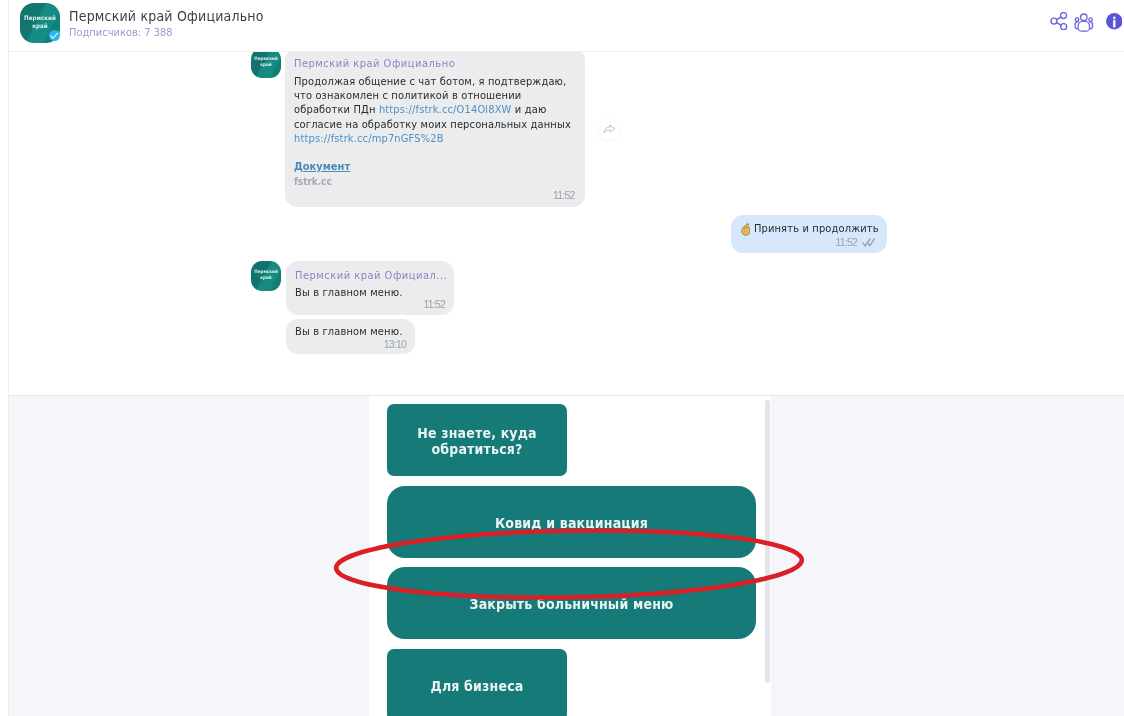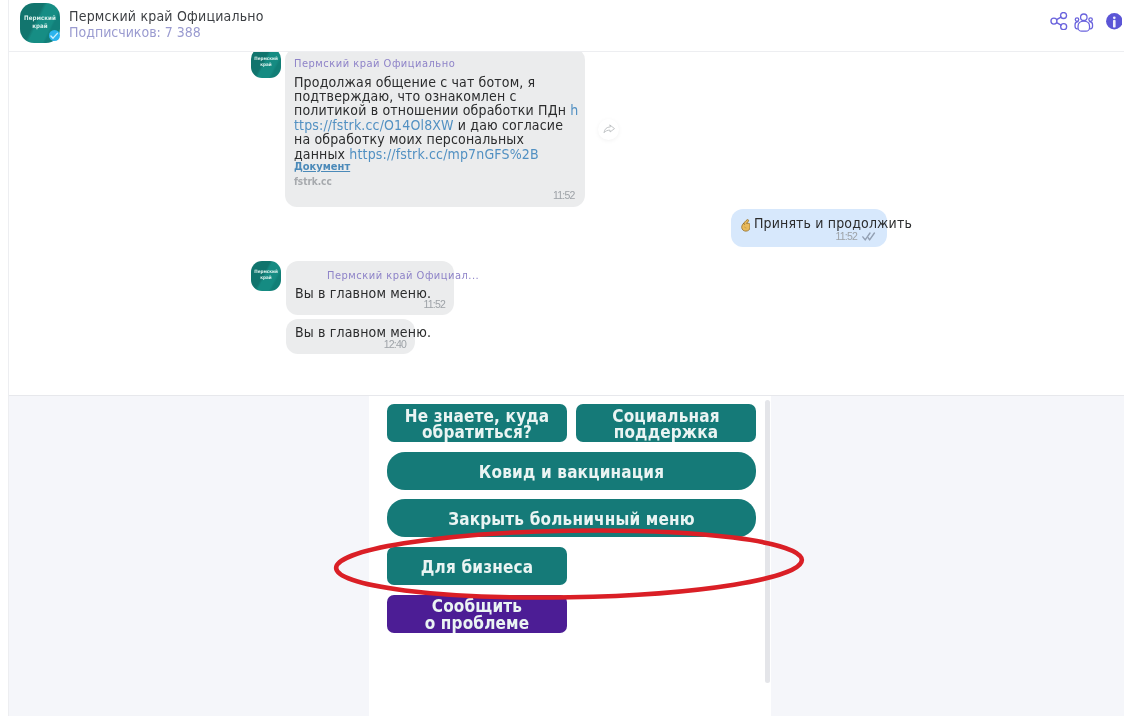--- a/index.html
+++ b/index.html
@@ -15,21 +15,21 @@
   .av-sq{position:absolute;left:0;top:0;width:40px;height:40px;border-radius:14px;
          background:linear-gradient(116deg,#12756e 0%,#12756e 40%,#168d84 46%,#168d84 70%,#12807a 74%,#12807a 100%);
          overflow:hidden;}
   .av-txt{position:absolute;left:0;top:11px;width:40px;text-align:center;color:#dbf0ec;
           font-size:6.1px;line-height:8.3px;font-weight:700;letter-spacing:0.05px;}
   .av-check{position:absolute;left:28.5px;top:27.2px;width:11.2px;height:11.2px;border-radius:50%;
             background:#2cb4ee;box-sizing:border-box;}
   .av-check svg{position:absolute;left:1.6px;top:1.9px;}
   .hdr-title{position:absolute;left:69px;top:8.7px;font-size:14px;color:#3c3f43;
              letter-spacing:0.2px;white-space:nowrap;line-height:15px;}
-  .hdr-sub{position:absolute;left:69px;top:26.4px;font-size:14px;color:#9a9bd0;
+  .hdr-sub{position:absolute;left:69px;top:26.4px;font-size:11px;color:#9a9bd0;
            letter-spacing:0.0px;white-space:nowrap;line-height:13px;}
   .hdr-icons{position:absolute;left:1040px;top:0px;width:84px;height:44px;}
   .hdr-icons > span{position:absolute;display:block;line-height:0;}
   .ic-share{left:10px;top:12.2px;}
   .ic-group{left:33.3px;top:12.1px;}
   .ic-info{left:65.9px;top:13.0px;}
 
   
   .vline{position:absolute;left:8px;top:0;width:1px;height:716px;background:#edeef1;z-index:6;}
   .hline{position:absolute;left:9px;top:51px;width:1115px;height:1px;background:#edeef1;z-index:6;}
@@ -37,43 +37,43 @@
         box-sizing:border-box;overflow:hidden;}
 
   .avatar-sm{position:absolute;width:30px;height:30px;border-radius:11px;
              background:linear-gradient(118deg,#10746d 0%,#10746d 42%,#158b82 48%,#158b82 72%,#117e76 78%,#117e76 100%);overflow:hidden;}
   .avatar-sm .t{position:absolute;left:0;top:8.2px;width:30px;text-align:center;color:#d8efeb;
                 font-size:4.6px;line-height:6.3px;font-weight:700;}
 
   .bub{position:absolute;background:#ebeced;border-radius:12px;box-sizing:border-box;}
   .bub.out{background:#d7e8fc;}
   .sender{color:#8e83c8;font-size:11px;letter-spacing:0.5px;line-height:14.4px;}
-  .mtext{color:#2b2c2d;font-size:14px;letter-spacing:0.15px;line-height:14.4px;}
+  .mtext{color:#2b2c2d;font-size:11px;letter-spacing:0.15px;line-height:14.4px;}
   .mtext a, .lnk{color:#5190c2;text-decoration:none;word-break:break-all;}
   .time{color:#9da2a7;font-family:"Liberation Sans",sans-serif;font-stretch:normal;
         font-size:10.5px;letter-spacing:-0.8px;line-height:12px;}
   .doc-link{color:#4b8ab9;font-size:11px;letter-spacing:0.0px;line-height:13px;text-decoration:underline;text-underline-offset:1px;}
   .doc-sub{color:#a6a9ad;font-size:10px;letter-spacing:-0.05px;line-height:13px;}
 
   .fwd{position:absolute;width:21px;height:21px;border-radius:50%;background:#fff;
        box-shadow:0 1px 4px rgba(0,0,0,.055);}
   .fwd svg{position:absolute;left:4.5px;top:5px;}
   .emoji-ok{vertical-align:-3.5px;margin-right:3.5px;}
 
   
   .panelbg{position:absolute;left:9px;top:396px;width:1115px;height:320px;background:#f5f6fa;
            box-sizing:border-box;}
   .kb{position:absolute;left:369px;top:396px;width:402px;height:320px;background:#fff;
       box-sizing:border-box;}
   .kb-sep{position:absolute;left:9px;top:395px;width:1115px;height:1px;background:#e7e8ec;}
   .kb-rows{position:absolute;left:18px;top:8px;width:369px;}
   .kb-row{display:flex;gap:9px;margin-bottom:9.7px;}
-  .kbtn{height:38px;border-radius:7px;background:#157a78;color:#eaf4f3;
+  .kbtn{height:72px;border-radius:7px;background:#157a78;color:#eaf4f3;
         display:flex;align-items:center;justify-content:center;text-align:center;
-        font-size:17px;font-weight:700;line-height:16.8px;letter-spacing:0.17px;padding-top:2.6px;box-sizing:border-box;}
+        font-size:14px;font-weight:700;line-height:16.8px;letter-spacing:0.17px;padding-top:2.6px;box-sizing:border-box;}
   .kbtn.full{width:369px;border-radius:18px;}
   .kbtn.half{width:180px;}
   .kbtn.purple{background:#4c1d95;}
   .kb-scroll{position:absolute;left:765px;top:400px;width:5px;height:283px;border-radius:2.5px;
              background:#e4e5e9;}
 
   
   .annot{position:absolute;left:318.6px;top:520.6px;width:500px;height:86px;pointer-events:none;}
 </style>
 </head>
@@ -143,59 +143,58 @@
         <div class="doc-sub" style="margin-top:2px;">fstrk.cc</div>
       </div>
       <div class="time" style="position:absolute;right:10.5px;bottom:6px;">11:52</div>
     </div>
     <div class="fwd" style="left:589px;top:67px;">
       <svg width="12.5" height="11" viewBox="0 0 14 12" fill="none" stroke="#b7babd" stroke-width="0.95" stroke-linejoin="round" stroke-linecap="round">
         <path d="M7.9 1.1 L12.9 5.0 L7.9 8.8 V6.7 C4.9 6.7 2.7 7.6 1.2 9.6 C1.6 5.6 3.9 3.2 7.9 3.1 Z"></path>
       </svg>
     </div>
 
-    <div class="bub out" style="left:722px;top:157px;width:156px;height:38px;padding:0;">
+    <div class="bub out" style="left:722px;top:163px;width:156px;height:38px;padding:0;">
       <div class="mtext" style="position:absolute;left:10.4px;top:7px;white-space:nowrap;">
         <svg class="emoji-ok" width="9" height="13.6" viewBox="0 0 18 27">
           <path d="M9.7 26.2c-4.6 0-8.3-3.3-8.3-7.6 0-3.2 1.4-6.0 3.6-7.9l2.7-3.1c1.4-1.6 3.1-3.3 4.4-4.1 1.2-.8 2.6-.4 3.0 .8 .4 1.2-.2 2.4-1.4 3.5l-2.9 2.9 3.8-.2c2.3 0 3.5 1.4 3.5 3.3l-.2 5.8c-.1 3.9-3.9 6.6-8.2 6.6z" fill="#e9ba5b"></path>
           <path d="M9.7 26.2c-4.6 0-8.3-3.3-8.3-7.6 0-3.2 1.4-6.0 3.6-7.9l2.7-3.1c1.4-1.6 3.1-3.3 4.4-4.1 1.2-.8 2.6-.4 3.0 .8 .4 1.2-.2 2.4-1.4 3.5l-2.9 2.9 3.8-.2c2.3 0 3.5 1.4 3.5 3.3l-.2 5.8c-.1 3.9-3.9 6.6-8.2 6.6z" fill="none" stroke="#8d6a25" stroke-width="1.5" stroke-linejoin="round"></path>
           <path d="M4.3 10.5c1.0 1.0 2.3 1.7 3.8 2.0" fill="none" stroke="#7b5a1d" stroke-width="1.5"></path>
           <path d="M6.6 17.6c1.2 1.3 2.5 2.1 4.2 2.4" fill="none" stroke="#a98432" stroke-width="1.1"></path>
         </svg><span>Принять и продолжить</span></div>
       <div style="position:absolute;right:11px;bottom:5px;display:flex;align-items:center;gap:5px;">
         <span class="time">11:52</span>
         <svg width="14" height="9" viewBox="0 0 14 9" fill="none" stroke="#93a0b3" stroke-width="1.4" stroke-linecap="round" stroke-linejoin="round">
             <path d="M0.8 4.9 L3.2 7.9 L8.0 1.0"></path>
             <path d="M6.1 5.7 L7.6 7.9 L12.4 1.0"></path>
           </svg>
       </div>
     </div>
 
     <div class="avatar-sm" style="left:242px;top:209px;">
       <div class="t"><span>Пермский</span><br><span>край</span></div>
     </div>
     <div class="bub" style="left:277px;top:209px;width:168px;height:54px;padding:0;">
-      <div class="sender" style="position:absolute;left:9px;top:8px;white-space:nowrap;margin-left:32px;">Пермский край Официал...</div>
+      <div class="sender" style="position:absolute;left:9px;top:8px;white-space:nowrap;">Пермский край Официал...</div>
       <div class="mtext" style="position:absolute;left:9px;top:25px;white-space:nowrap;">Вы в главном меню.</div>
       <div class="time" style="position:absolute;right:9px;bottom:5px;">11:52</div>
     </div>
 
     <div class="bub" style="left:277px;top:267px;width:129px;height:35px;padding:0;">
       <div class="mtext" style="position:absolute;left:9px;top:6px;white-space:nowrap;">Вы в главном меню.</div>
-      <div class="time" style="position:absolute;right:9px;bottom:4px;">12:40</div>
+      <div class="time" style="position:absolute;right:9px;bottom:4px;">13:10</div>
     </div>
   </div>
 
   <div class="panelbg"></div>
   <div class="kb-sep"></div>
   <div class="kb">
     <div class="kb-rows">
         <div class="kb-row">
           <div class="kbtn half">Не знаете, куда<br>обратиться?</div>
-          <div class="kbtn half">Социальная<br>поддержка</div>
         </div>
         <div class="kb-row">
           <div class="kbtn full">Ковид и вакцинация</div>
         </div>
         <div class="kb-row">
           <div class="kbtn full">Закрыть больничный меню</div>
         </div>
         <div class="kb-row">
           <div class="kbtn half">Для бизнеса</div>
         </div>

